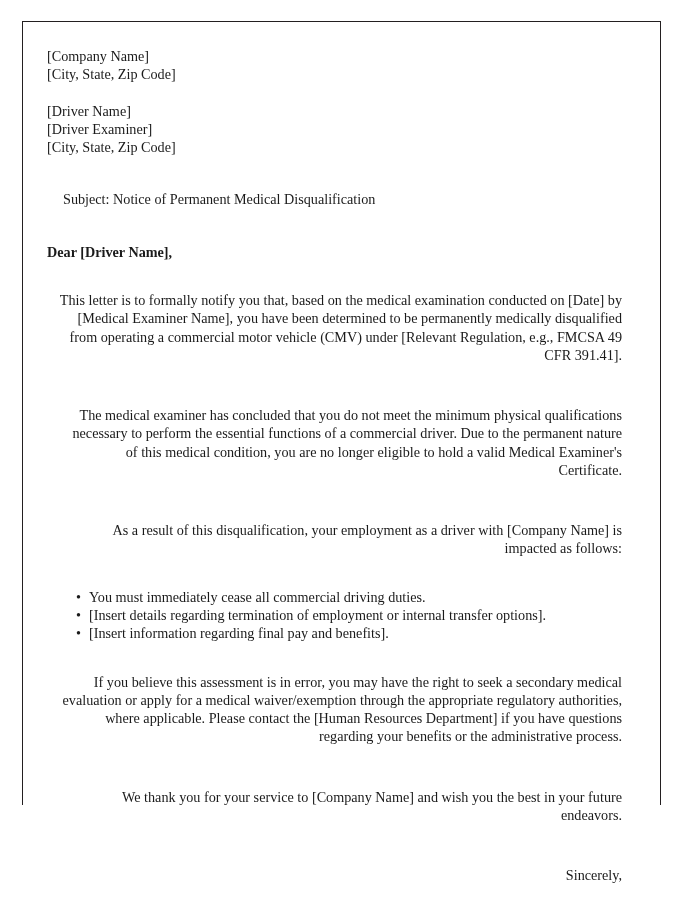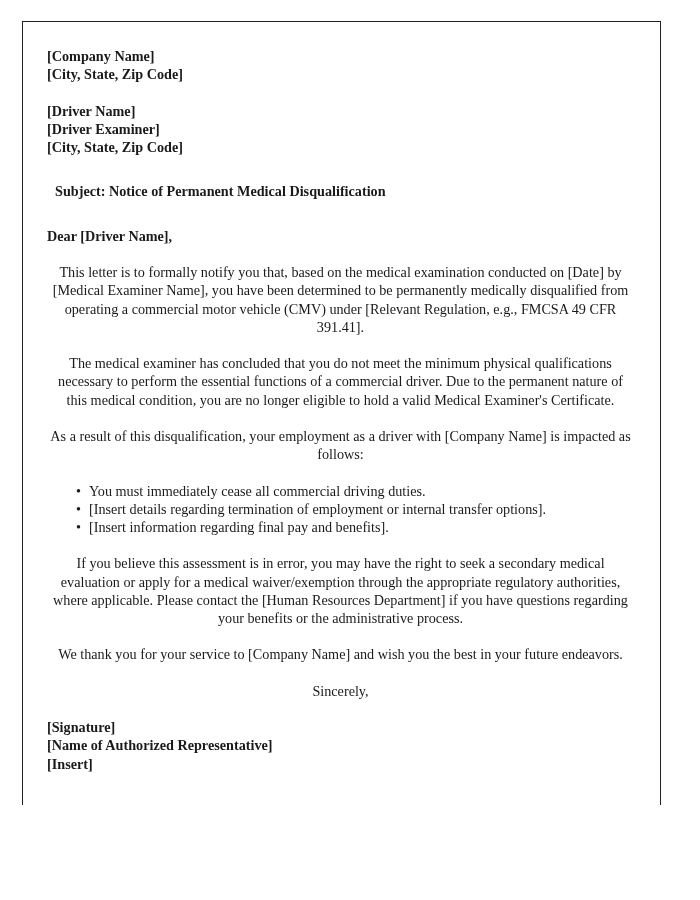--- a/index.html
+++ b/index.html
@@ -43,40 +43,39 @@
     text-align: left;
   }
 
   
   .line-block {
     margin: 0;
   }
   .line-block .line {
     display: block;
     white-space: pre;
-    font-weight: bold;
   }
 
   .spacer-line {
     height: 18.2px;
   }
 
   .subject {
-    font-weight: bold;
-    margin: 8px;
+    font-weight: normal;
+    margin: 16px;
   }
 
   .salutation {
     margin: 0;
     font-weight: bold;
   }
 
   p.para {
-    margin: 0;
-    text-align: center;
+    margin: 12px;
+    text-align: right;
   }
 
   ul.impact-list {
     margin: 0;
     padding: 0 0 0 42px;
     list-style: none;
   }
   ul.impact-list li {
     position: relative;
     margin: 0;

